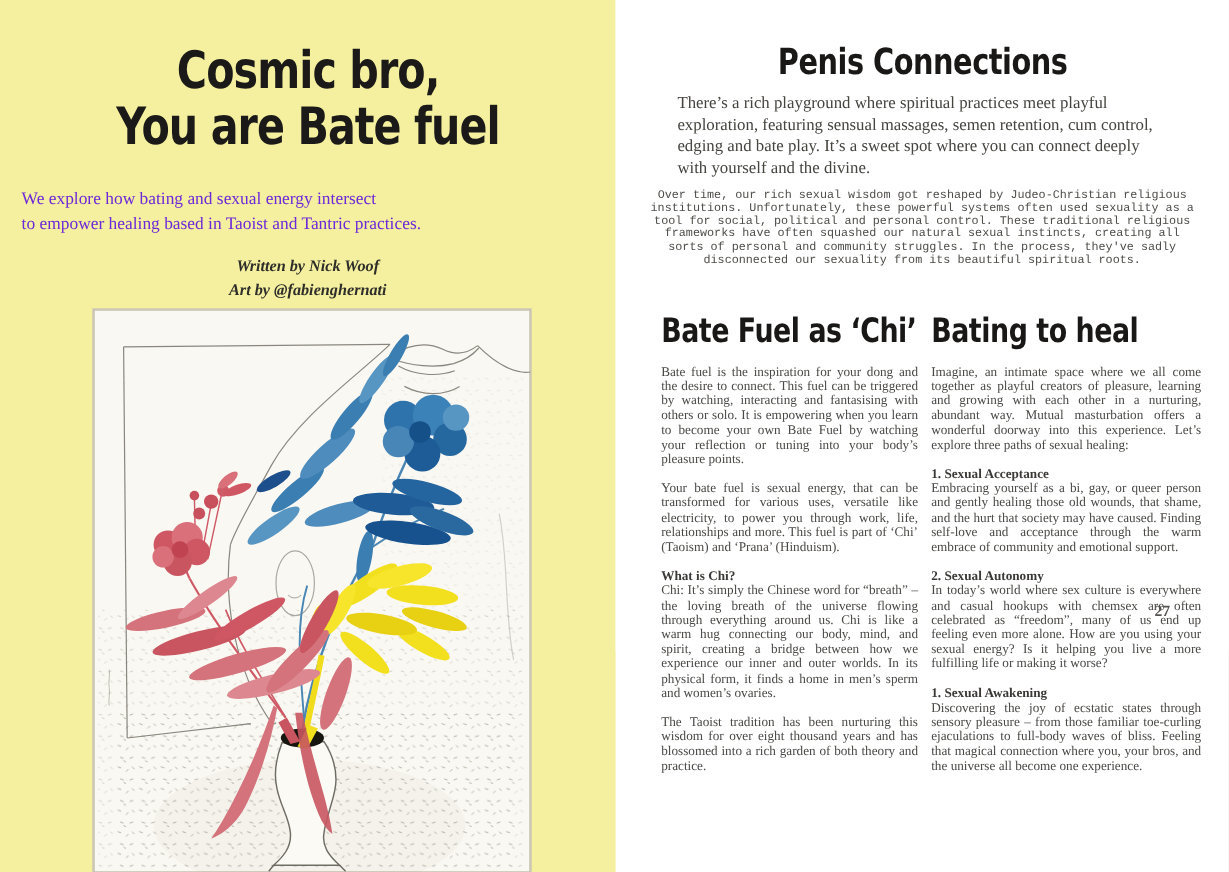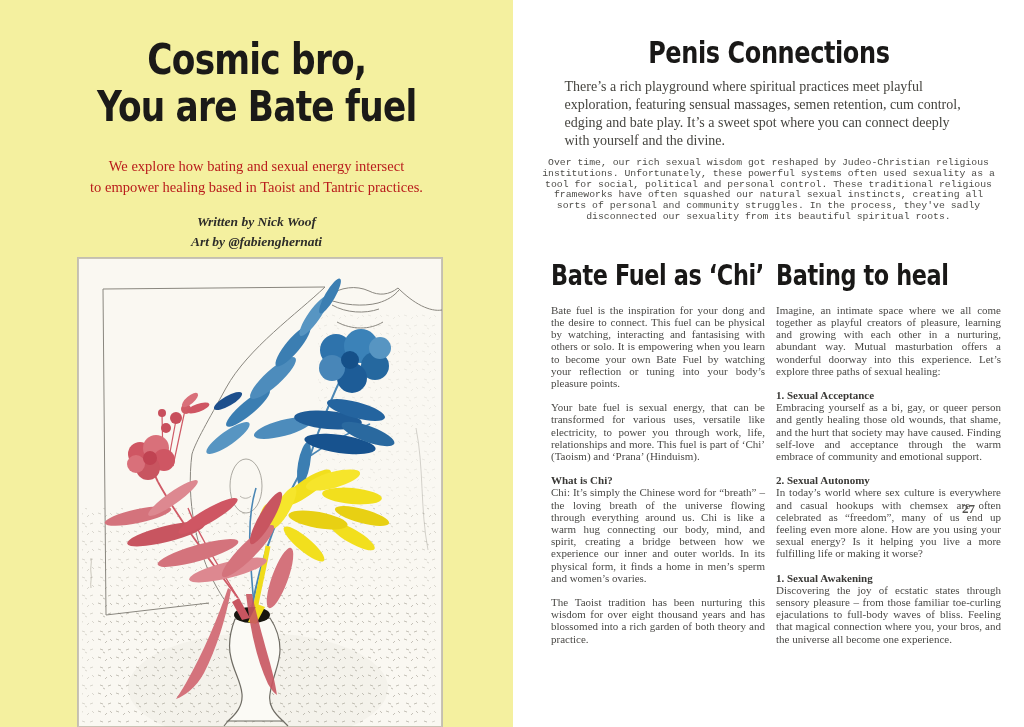--- a/index.html
+++ b/index.html
@@ -7,21 +7,21 @@
           font-family:"Liberation Serif",serif;background:#ffffff;}
 
   
   .page-left{position:absolute;left:0;top:0;width:513px;height:727px;
              background:#f4f09f;}
   .title{margin:36px 0 0 0;text-align:center;color:#1b1a18;
          font-family:"DejaVu Sans",sans-serif;font-weight:bold;
          font-size:43px;line-height:47px;letter-spacing:-1px;}
   .cond{display:inline-block;transform:scaleX(.80);transform-origin:center;white-space:nowrap;}
   .cond-left{display:inline-block;transform:scaleX(.80);transform-origin:left center;white-space:nowrap;}
-  .subtitle{margin:26px 18px 14px;text-align:center;color:#b91c1c;
+  .subtitle{margin:26px 18px 14px;text-align:left;color:#6d28d9;
             font-size:14.5px;line-height:21px;}
   .credits{margin:13px 0 0;text-align:center;color:#2e2d2a;
            font-size:13.5px;line-height:20px;font-weight:bold;font-style:italic;}
   .illustration{position:absolute;left:78px;top:258px;width:364px;height:469px;
                 box-shadow:0 0 0 1px #c4bfb0;}
 
   
   .page-right{position:absolute;left:513px;top:0;width:511px;height:542px;
               background:#ffffff;color:#4a4946;}
   .section-header{margin:36px 0 0;text-align:center;color:#191817;
@@ -208,21 +208,21 @@
     <div class="qa">
       <p class="qa-a">Over time, our rich sexual wisdom got reshaped by Judeo-Christian religious institutions. Unfortunately, these powerful systems often used sexuality as a tool for social, political and personal control. These traditional religious frameworks have often squashed our natural sexual instincts, creating all sorts of personal and community struggles. In the process, they've sadly disconnected our sexuality from its beautiful spiritual roots.</p>
     </div>
 
     <div class="cols">
 
       <div class="col col-chi">
         <h3>
           <span class="cond-left">Bate Fuel as ‘Chi’</span>
         </h3>
-        <p>Bate fuel is the inspiration for your dong and the desire to connect. This fuel can be physical by watching, interacting and fantasising with others or solo. It is empowering when you learn to become your own Bate Fuel by watching your reflection or tuning into your body’s pleasure points.</p>
+        <p>Bate fuel is the inspiration for your dong and the desire to connect. This fuel can be triggered by watching, interacting and fantasising with others or solo. It is empowering when you learn to become your own Bate Fuel by watching your reflection or tuning into your body’s pleasure points.</p>
         <p>Your bate fuel is sexual energy, that can be transformed for various uses, versatile like electricity, to power you through work, life, relationships and more. This fuel is part of ‘Chi’ (Taoism) and ‘Prana’ (Hinduism).</p>
         <h4>What is Chi?</h4>
         <p class="tight">Chi: It’s simply the Chinese word for “breath” – the loving breath of the universe flowing through everything around us. Chi is like a warm hug connecting our body, mind, and spirit, creating a bridge between how we experience our inner and outer worlds. In its physical form, it finds a home in men’s sperm and women’s ovaries.</p>
         <p>The Taoist tradition has been nurturing this wisdom for over eight thousand years and has blossomed into a rich garden of both theory and practice.</p>
       </div>
 
       <div class="col col-heal">
         <h3>
           <span class="cond-left">Bating to heal</span>
         </h3>

